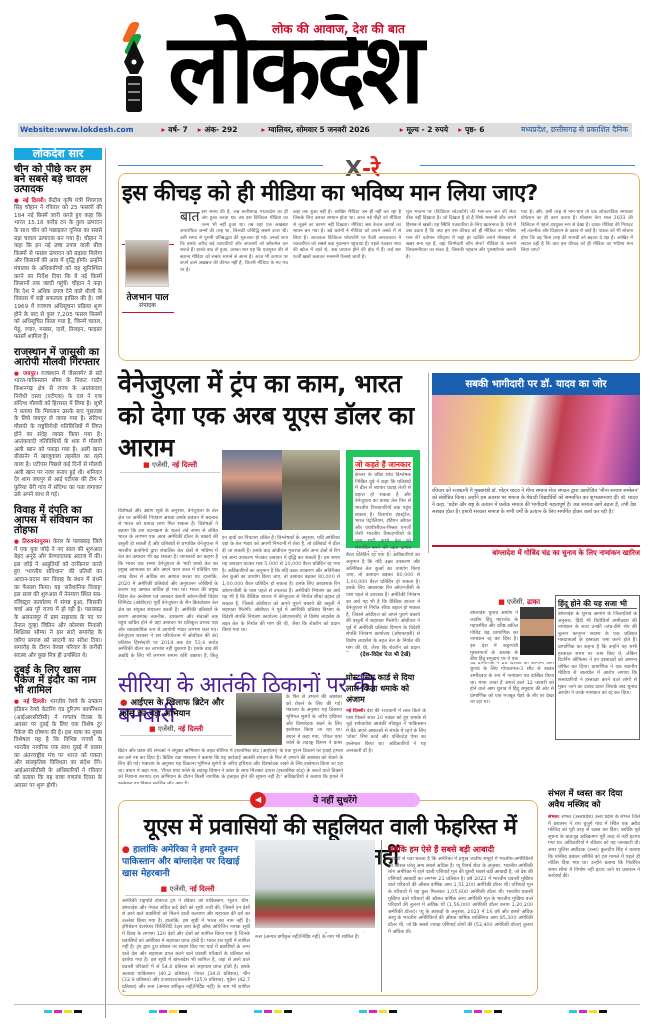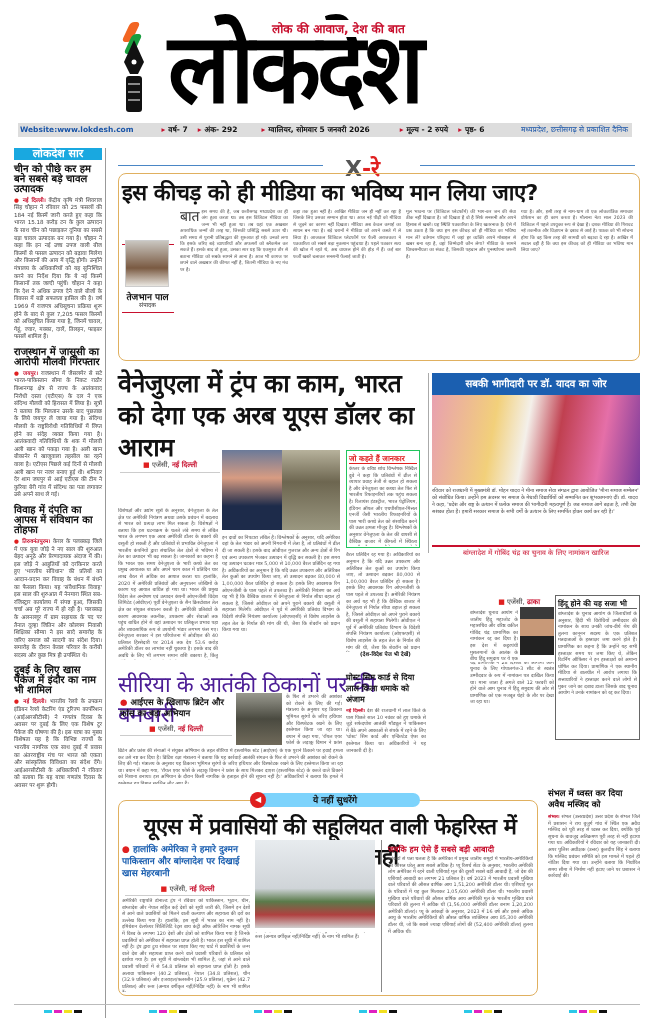--- a/index.html
+++ b/index.html
@@ -34,36 +34,36 @@
 .edname{left:120px;top:290px;width:55px;text-align:center;font-weight:bold;font-size:9px;color:#111}
 .edrole{left:120px;top:301px;width:55px;text-align:center;font-size:6px;color:#333}
 .redline{height:1px;background:#c8102e}
 .bigH{left:118px;top:368px;width:300px;font-size:25px;font-weight:bold;line-height:32px;color:#111;letter-spacing:-0.5px}
 .subH{font-weight:bold;font-size:8.5px;line-height:11px;color:#111}
 .agency{font-size:7px;color:#333}
 .agency b{color:#c8102e}
 .body6{font-size:4.8px;line-height:6.6px;color:#555;text-align:justify}
 .imgTrump{left:222px;top:450px;width:60px;height:80px;background:linear-gradient(#6b7a99,#d89c82 35%,#1d2b4a 70%)}
 .imgSoldier{left:282px;top:450px;width:58px;height:80px;background:linear-gradient(#b7b29c,#6d6650 40%,#9a9780)}
-.expertbox{left:346px;top:450px;width:74px;height:98px;border:1px solid #22c55e;padding:2px}
+.expertbox{left:346px;top:450px;width:74px;height:98px;border:7px solid #22c55e;padding:2px}
 .exph{color:#e02020;font-weight:bold;font-size:7.5px;border-bottom:1px solid #e02020;margin-bottom:2px}
 .rightpanel{left:432px;top:373px;width:208px;height:22px;background:#1b5fb0;color:#fff;font-weight:bold;font-size:10px;text-align:center;line-height:22px}
 .rightimg{left:432px;top:395px;width:208px;height:90px;background:linear-gradient(100deg,#e8a0b0,#f2d07a 30%,#f4f0ea 45%,#c04050 60%,#e56fa8 80%,#7a3a9a)}
 .caption{left:432px;top:487px;width:208px;font-size:5px;line-height:7px;color:#444}
 .hinduhead{left:432px;top:548px;width:208px;}
-.hinduKicker{font-size:7px;color:#c8102e;font-weight:normal;text-align:center}
+.hinduKicker{font-size:7px;color:#c8102e;font-weight:bold;text-align:right}
 .hinduTitle{font-size:18px;font-weight:bold;text-align:center;color:#111;line-height:24px}
 .hinduBox{left:555px;top:595px;width:85px;height:145px;border:1px solid #666;padding:2px}
 .hbh{font-size:7.5px;font-weight:bold;color:#111;border-bottom:1px solid #666;margin-bottom:2px}
 .imgDipu{left:520px;top:607px;width:34px;height:48px;background:linear-gradient(#3a3a3a 0 25%,#c89978 25% 60%,#222 60%)}
 .syriaH{left:118px;top:668px;width:290px;font-size:22px;font-weight:normal;color:#4c1d95;letter-spacing:-0.5px}
 .imgSyria{left:236px;top:693px;width:46px;height:52px;background:linear-gradient(#9a9a90,#4a4a40 50%,#706a5a)}
 .ghost{left:346px;top:672px;width:80px}
 .bottombox{left:118px;top:800px;width:420px;height:196px;border:1px solid #e0b060;border-radius:8px}
-.kicker{left:250px;top:793px;width:170px;height:14px;background:#7dd3fc;border-radius:8px;font-size:9px;font-weight:bold;color:#111;text-align:center;line-height:14px}
+.kicker{left:250px;top:793px;width:170px;height:14px;background:#f0abfc;border-radius:8px;font-size:9px;font-weight:bold;color:#111;text-align:center;line-height:14px}
 .kicker-icon{left:250px;top:792px;width:16px;height:16px;background:#e02020;border-radius:50%;color:#fff;font-size:8px;text-align:center;line-height:16px}
 .usHead{left:120px;top:810px;width:420px;font-size:22px;font-weight:bold;color:#111;text-align:center;letter-spacing:-0.5px}
 .usSub{left:122px;top:843px;width:130px;font-size:9px;line-height:12px;font-weight:bold;color:#1b5fb0}
 .imgEmb{left:255px;top:840px;width:120px;height:88px;background:linear-gradient(#e8ecef,#cfd4d8 55%,#5a7a4a 70%,#b04040 85%,#d0d0d0)}
 .popH{left:388px;top:843px;width:150px;font-size:8px;font-weight:bold;color:#c8102e}
 .sambhal{left:548px;top:788px;width:92px}
 .regmarks{left:10px;top:1010px;width:630px;height:4px;display:flex;justify-content:space-around}
 .reg{display:flex;gap:2px}
 .reg i{display:block;width:8px;height:3px}
 .footline{left:14px;top:1004px;width:626px;height:1px;background:#bbb}

